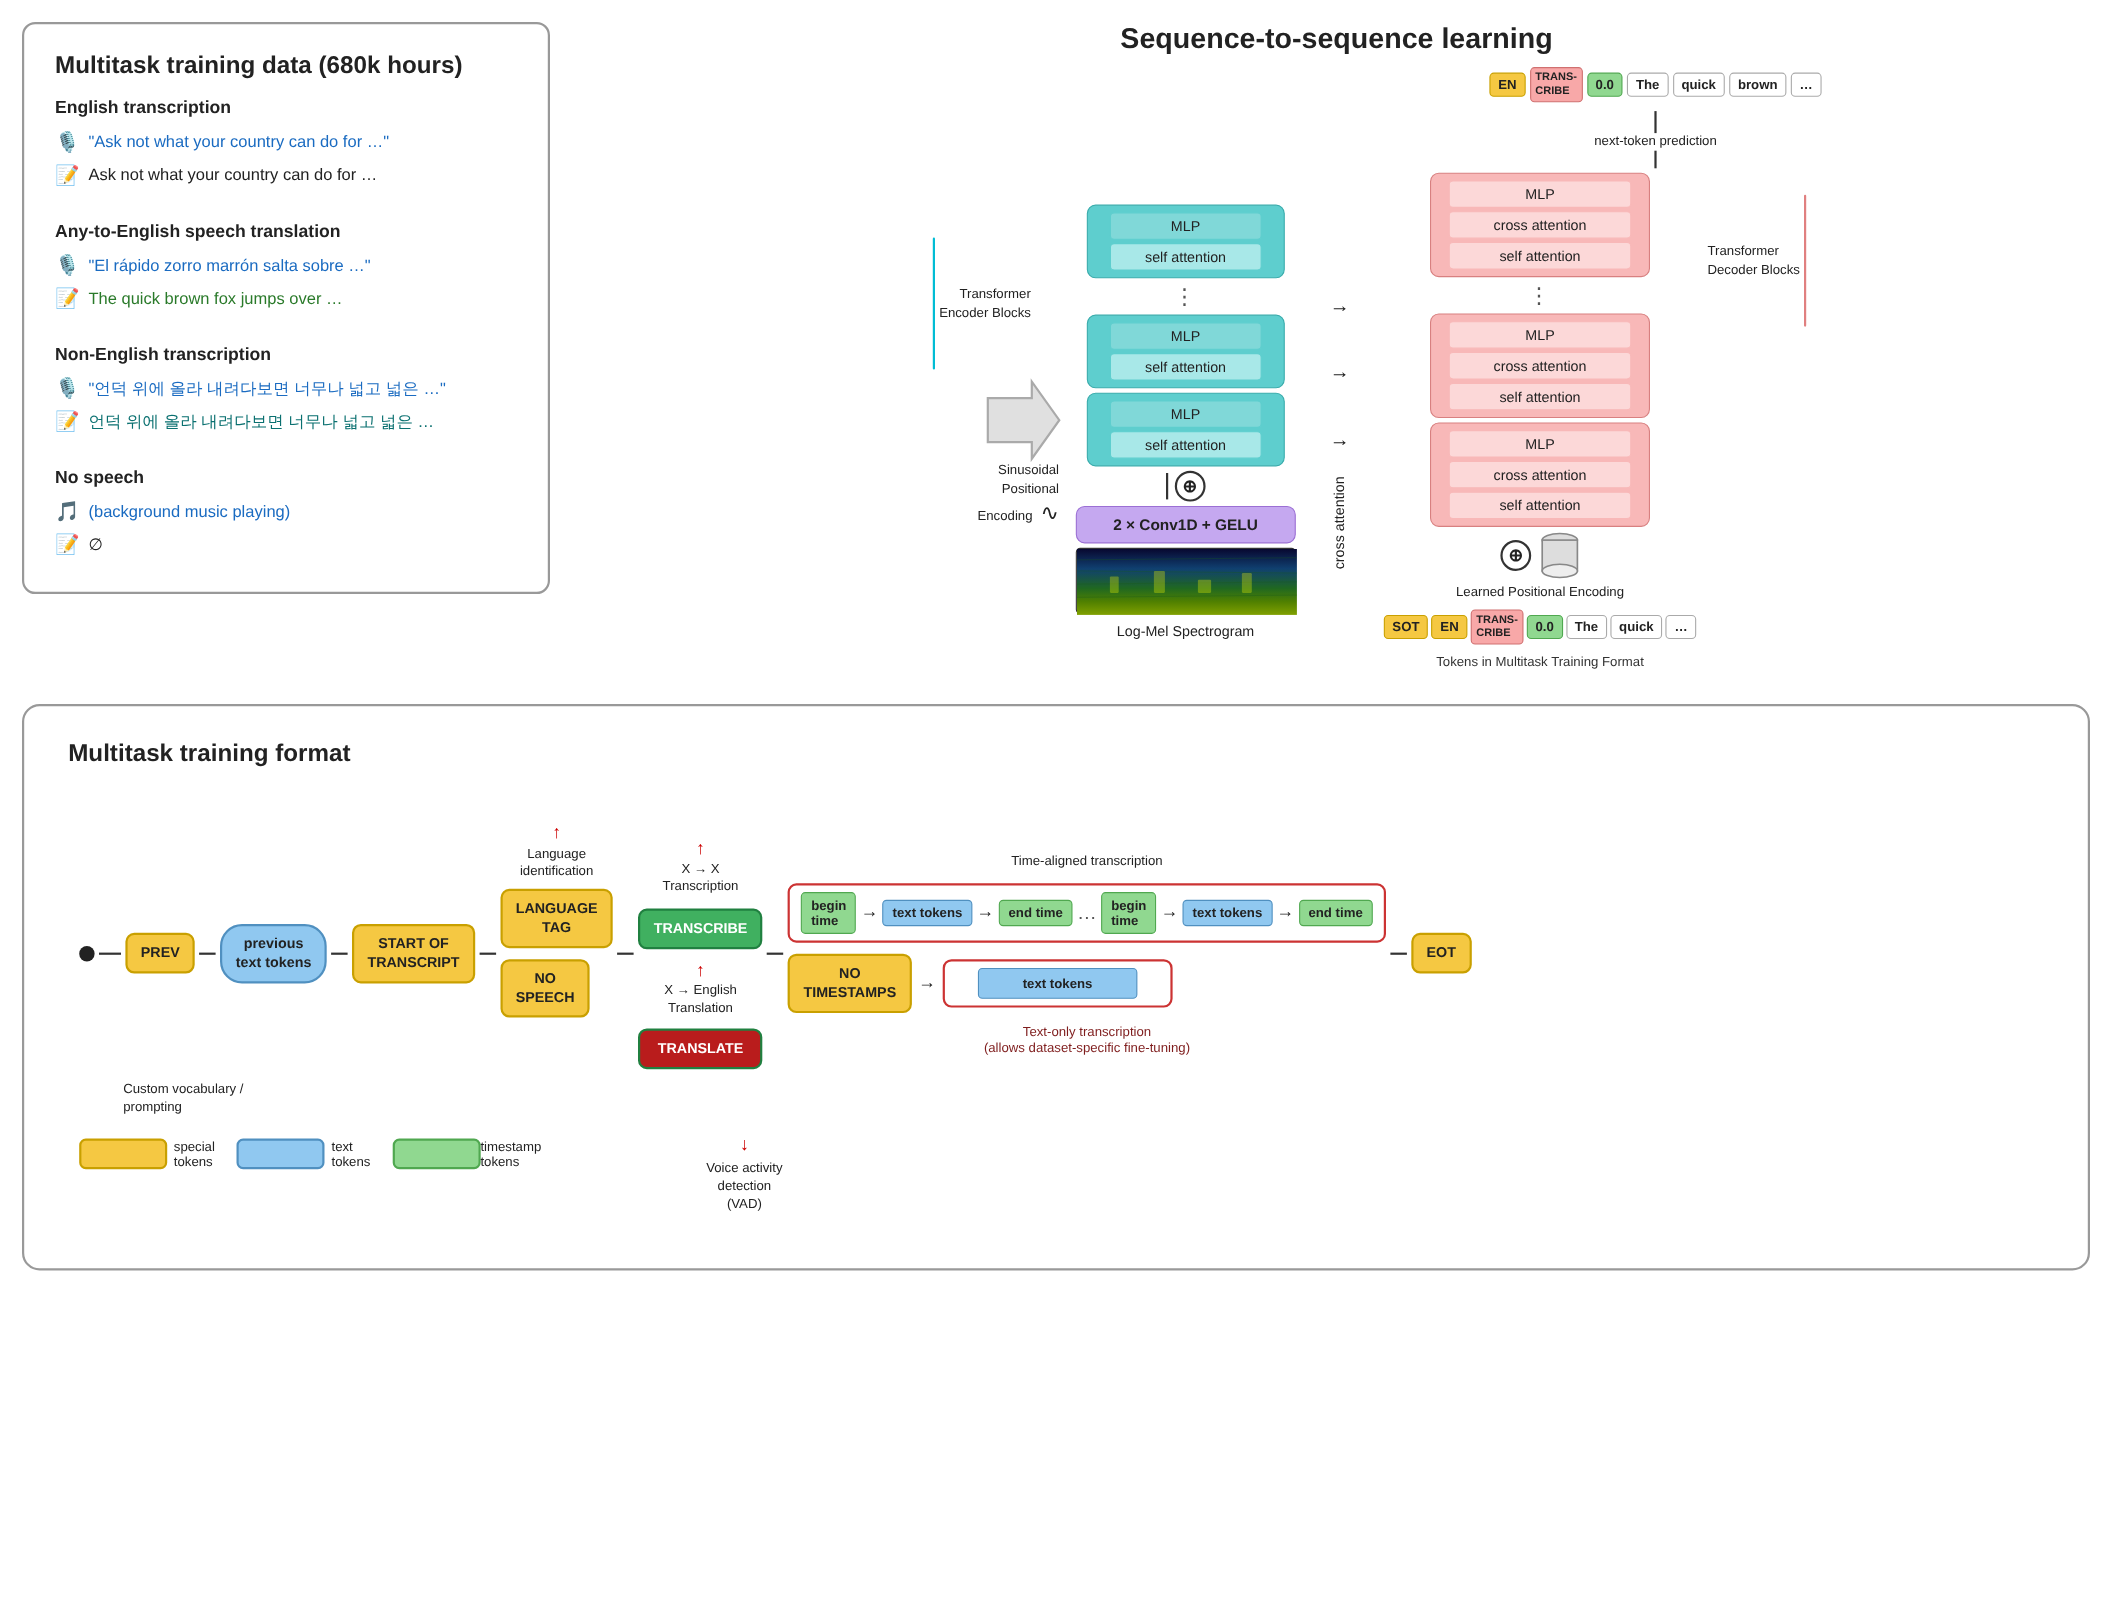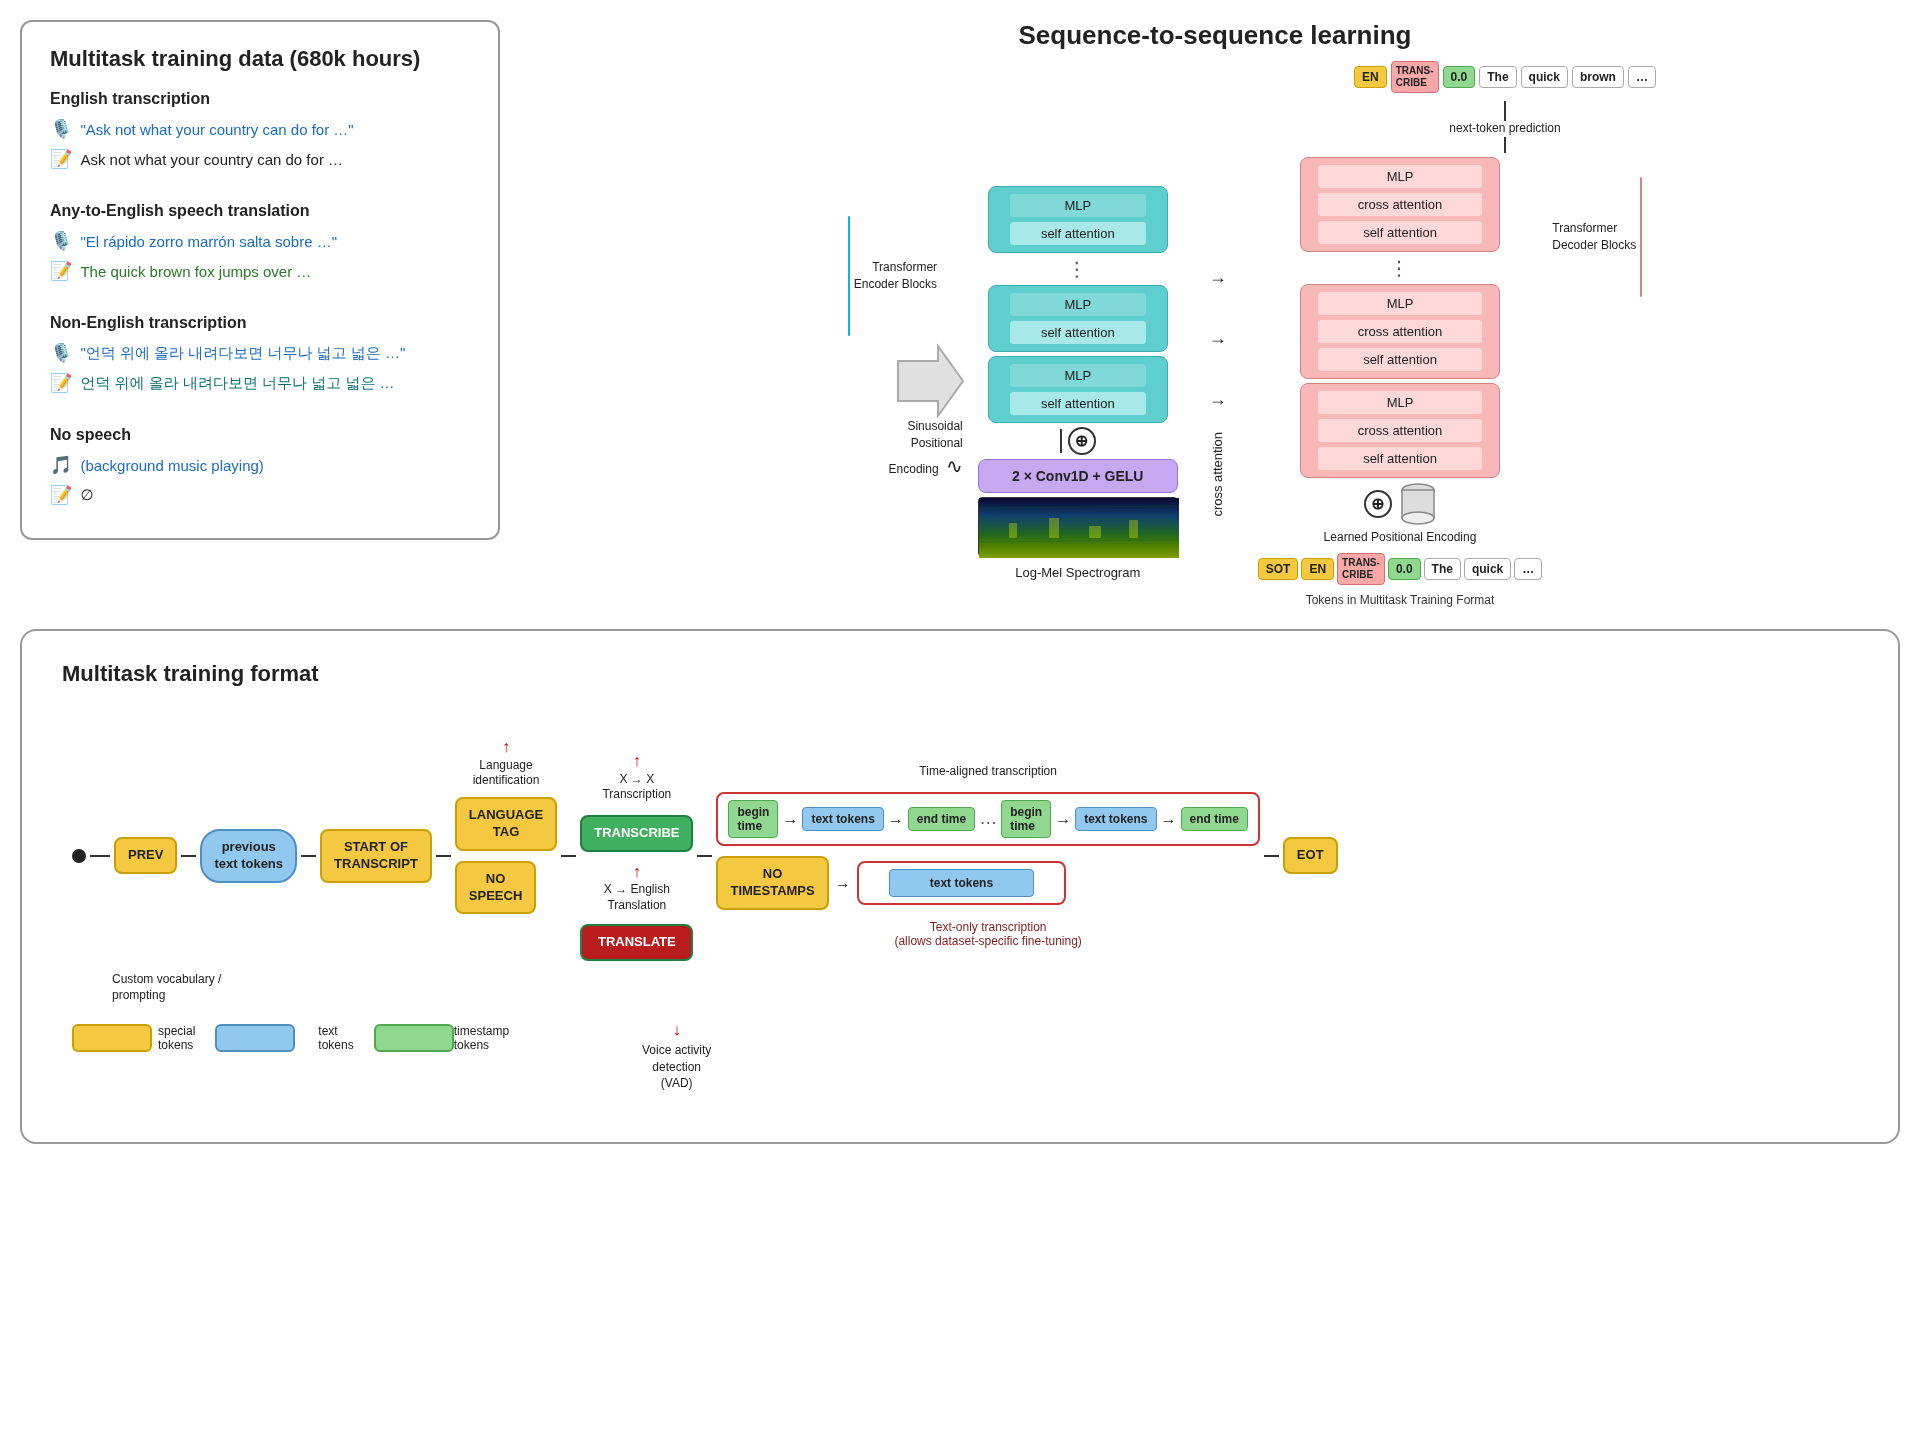--- a/index.html
+++ b/index.html
@@ -159,20 +159,21 @@
       font-size: 13px;
       border: 1px solid #f8b8b8;
     }
 
     
     .bottom-section {
       border: 2px solid #999;
       border-radius: 16px;
       padding: 30px 40px;
       position: relative;
+      margin-top: 10px;
     }
     .bottom-title {
       font-size: 22px;
       font-weight: bold;
       margin-bottom: 24px;
     }
 
     .flow-node {
       border-radius: 8px;
       padding: 8px 12px;
@@ -558,21 +559,21 @@
 detection
 (VAD)</span>
       </div>
 
       <div style="display:flex; gap:20px; margin-top:20px; align-items:center;">
         <div style="display:flex; align-items:center; gap:6px;">
           <div class="legend-box" style="background:#f5c842; border-color:#c9a000; width:80px;"></div>
           <span style="white-space:pre-line; font-size:12px;">special
 tokens</span>
         </div>
-        <div style="display:flex; align-items:center; gap:23px;justify-content:space-between;">
+        <div style="display:flex; align-items:center; gap:6px;justify-content:space-between;">
           <div class="legend-box" style="background:#90c8f0; border-color:#5090c0; width:80px;"></div>
           <span style="white-space:pre-line; font-size:12px;">text
 tokens</span>
         </div>
         <div style="display:flex; align-items:center; gap:0;">
           <div class="legend-box" style="background:#90d890; border-color:#50a850; width:80px;"></div>
           <span style="white-space:pre-line; font-size:12px;">timestamp
 tokens</span>
         </div>
       </div>

